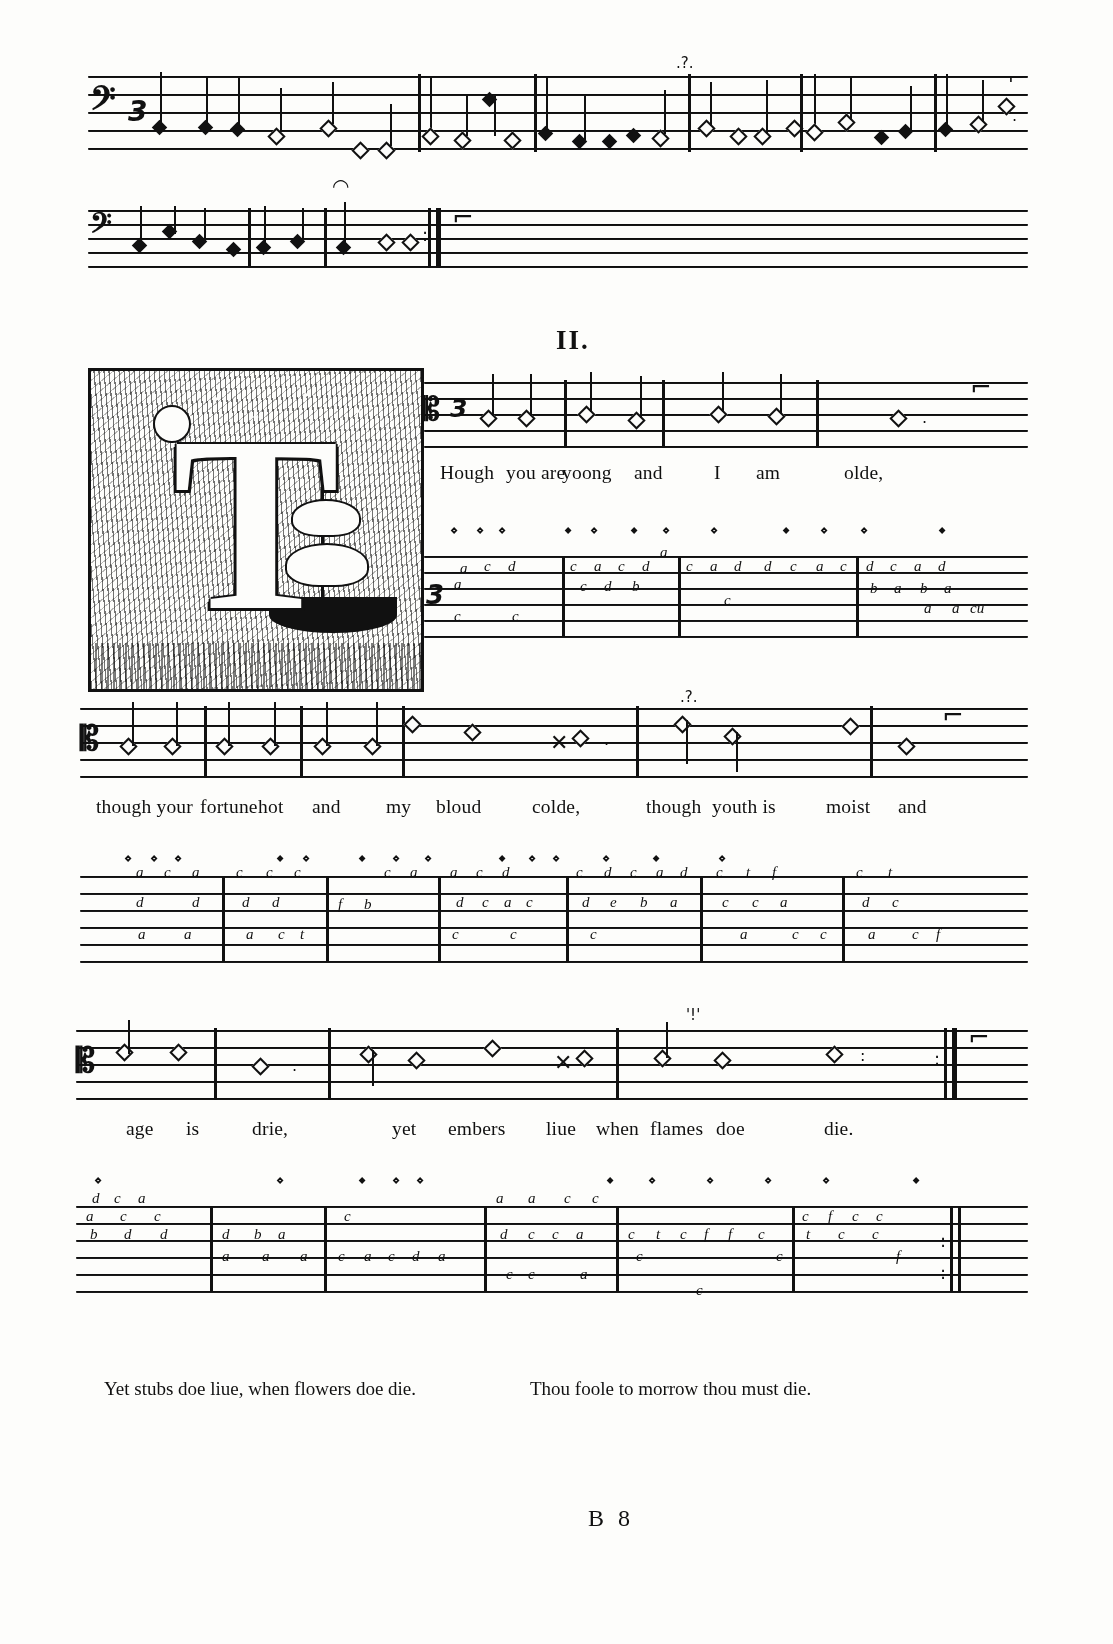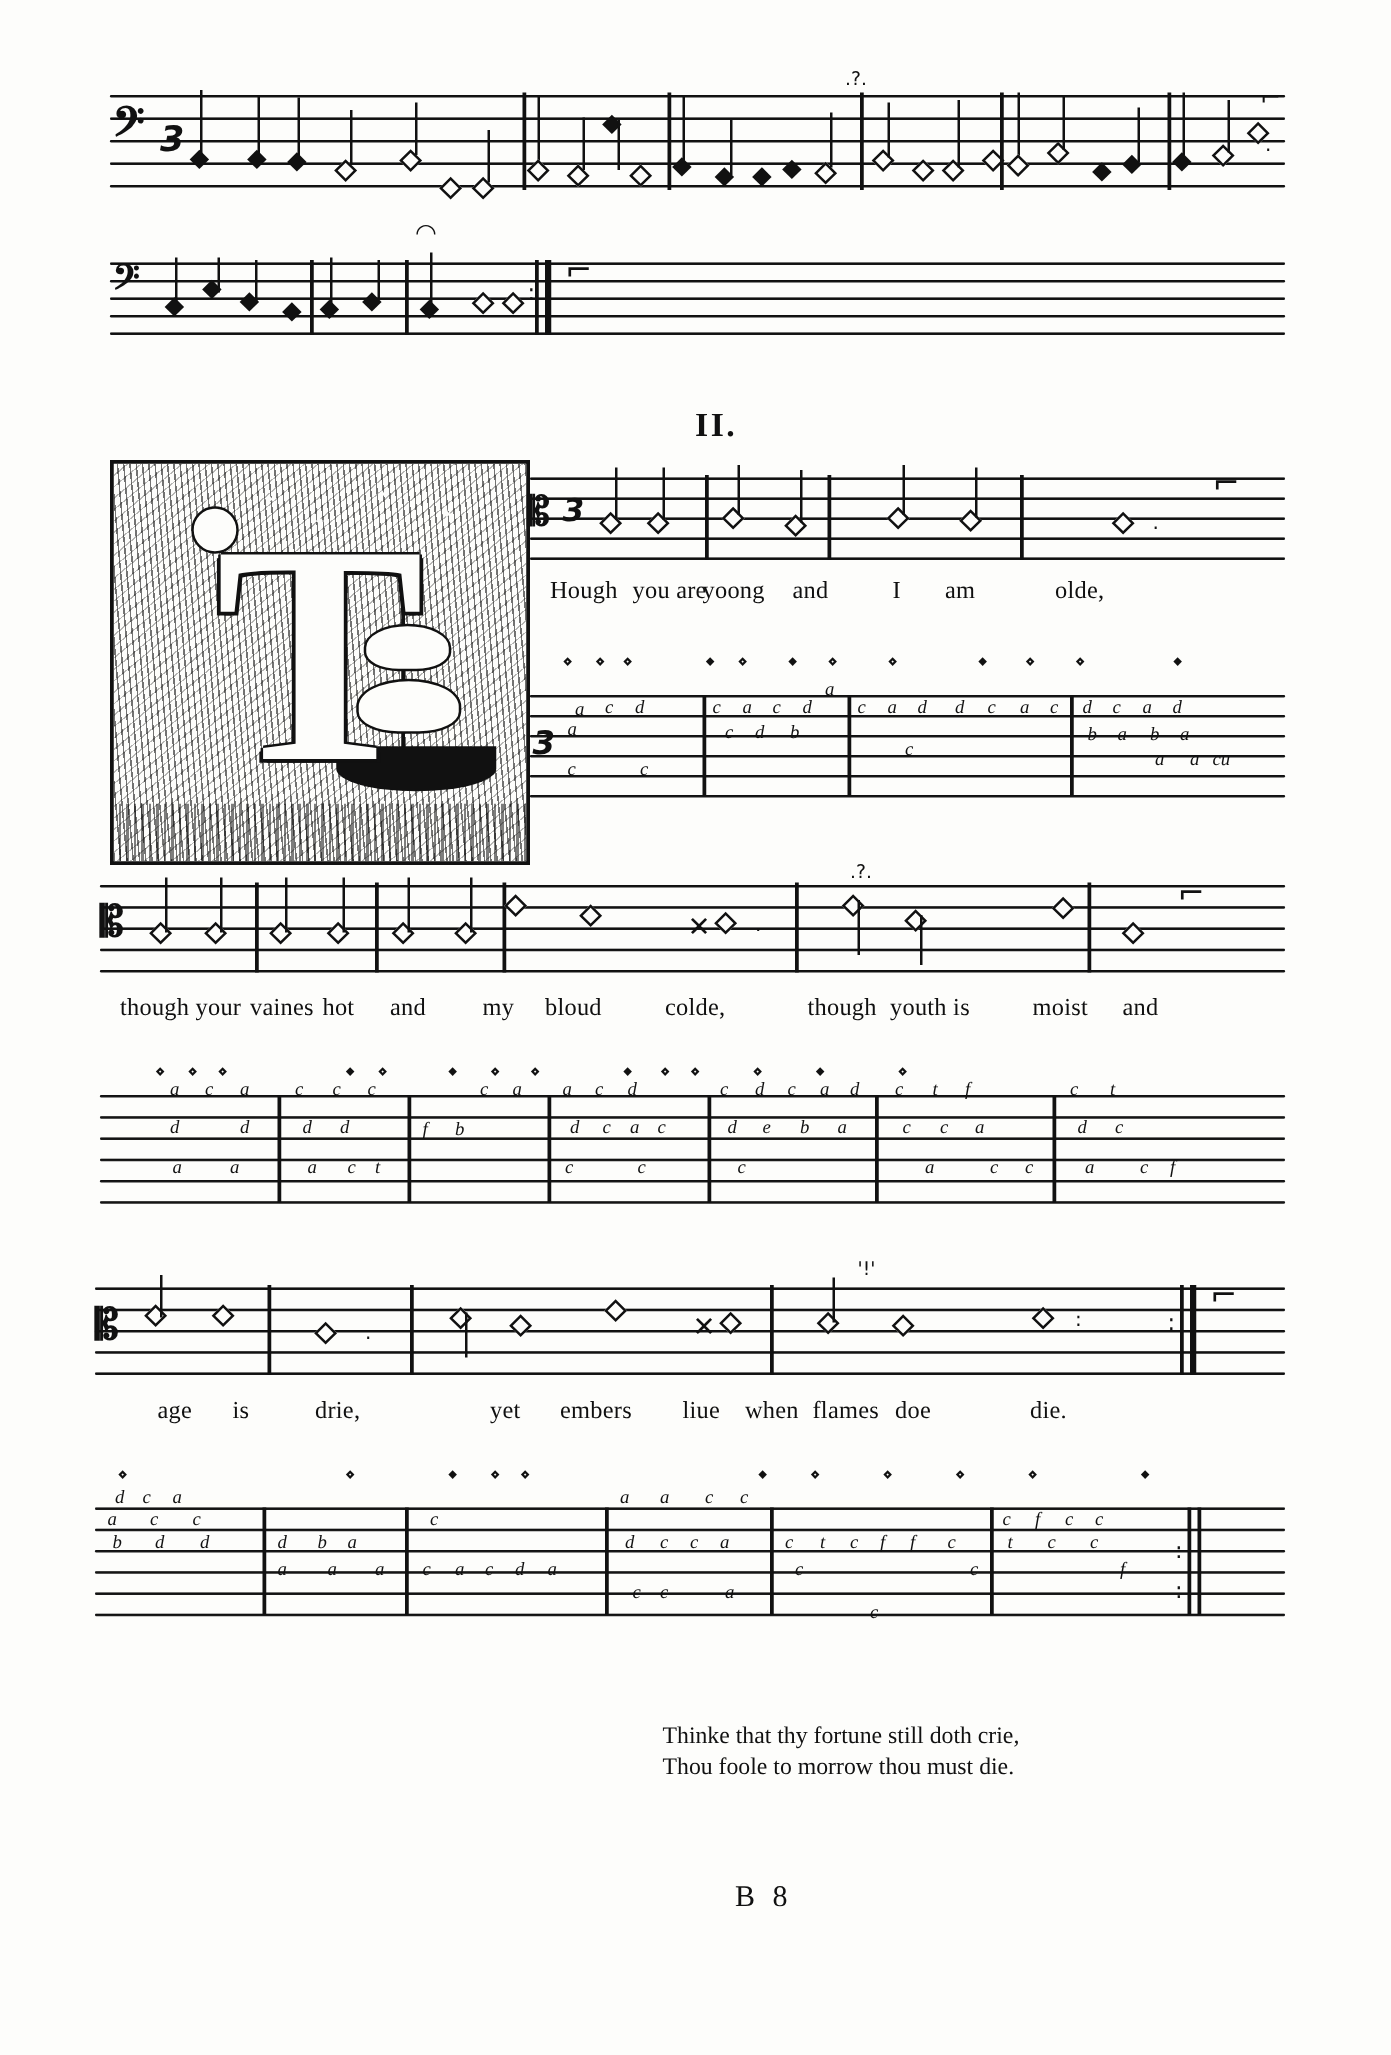--- a/index.html
+++ b/index.html
@@ -336,21 +336,21 @@
     <div class="stem" style="left:606px;top:14px;height:44px"></div>
     <div class="dia open" style="left:646px;top:24px"></div>
     <div class="stem" style="left:656px;top:26px;height:40px"></div>
     <div class="dia open" style="left:764px;top:14px"></div>
     <div class="bar" style="left:790px;top:0;height:72px"></div>
     <div class="dia open" style="left:820px;top:34px"></div>
     <div class="g" style="left:862px;top:-4px;font-size:26px;">⌐</div>
   </div>
 
   <div class="lyric" style="left:96px;top:796px;">though your</div>
-  <div class="lyric" style="left:200px;top:796px;">vaines</div>
+  <div class="lyric" style="left:200px;top:796px;">fortune</div>
   <div class="lyric" style="left:258px;top:796px;">hot</div>
   <div class="lyric" style="left:312px;top:796px;">and</div>
   <div class="lyric" style="left:386px;top:796px;">my</div>
   <div class="lyric" style="left:436px;top:796px;">bloud</div>
   <div class="lyric" style="left:532px;top:796px;">colde,</div>
   <div class="lyric" style="left:646px;top:796px;">though</div>
   <div class="lyric" style="left:712px;top:796px;">youth is</div>
   <div class="lyric" style="left:826px;top:796px;">moist</div>
   <div class="lyric" style="left:898px;top:796px;">and</div>
 
@@ -565,22 +565,22 @@
     <div class="tl" style="left:796px;top:20px;">c</div>
     <div class="tl" style="left:700px;top:42px;">c</div>
     <div class="tl" style="left:820px;top:42px;">f</div>
     <div class="bar" style="left:874px;top:0;height:86px"></div>
     <div class="bar" style="left:882px;top:0;height:86px"></div>
     <div class="g" style="left:864px;top:26px;font-size:18px;">:</div>
     <div class="g" style="left:864px;top:58px;font-size:18px;">:</div>
   </div>
 
   <div class="verse" style="left:104px;top:1376px;">
+    <div>Yet stubs doe liue, when flowers doe die.</div>
   </div>
 
   <div class="verse" style="left:530px;top:1376px;">
-    <div>Thinke that thy fortune still doth crie,</div>
     <div>Thou foole to morrow thou must die.</div>
   </div>
 
   <div class="sig" style="left:588px;top:1505px;">B  8</div>
 
 </div>
 
 </body></html>

